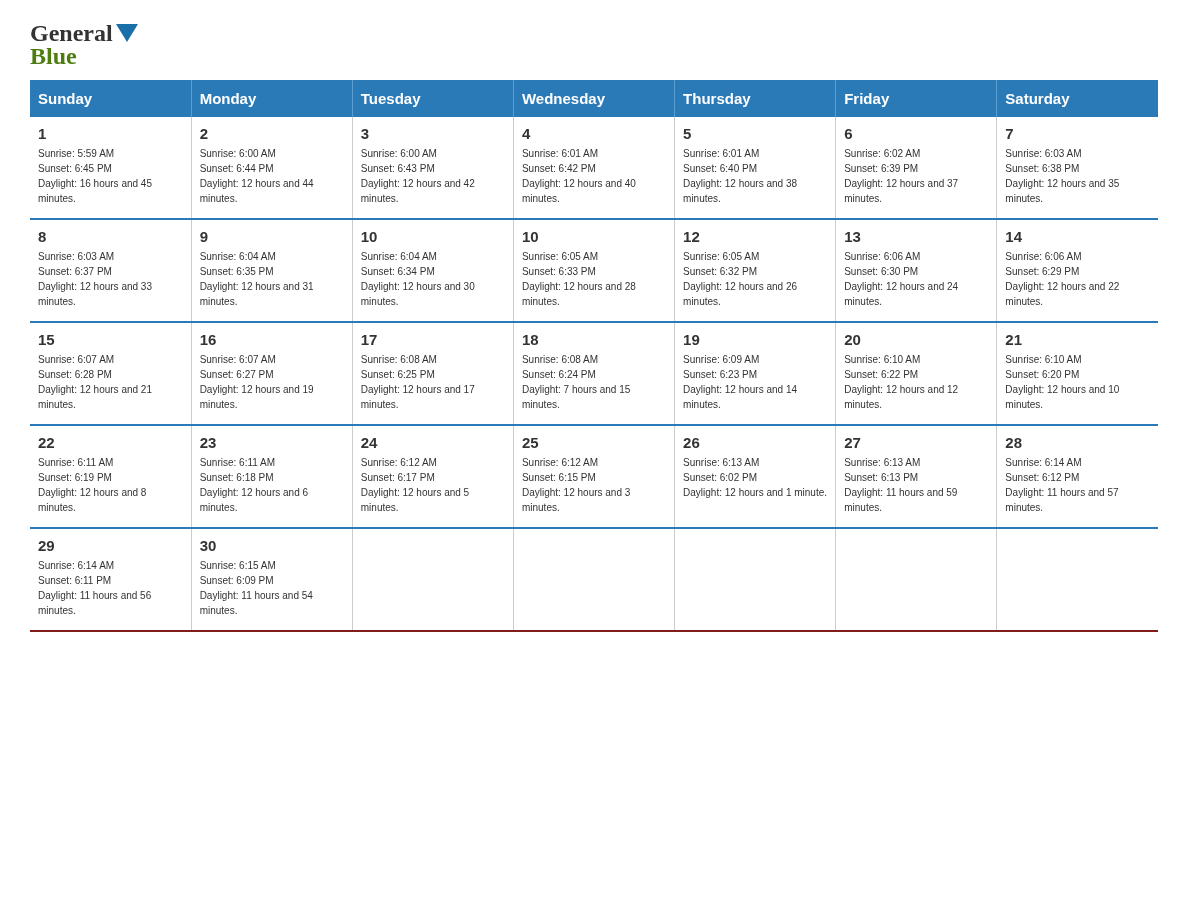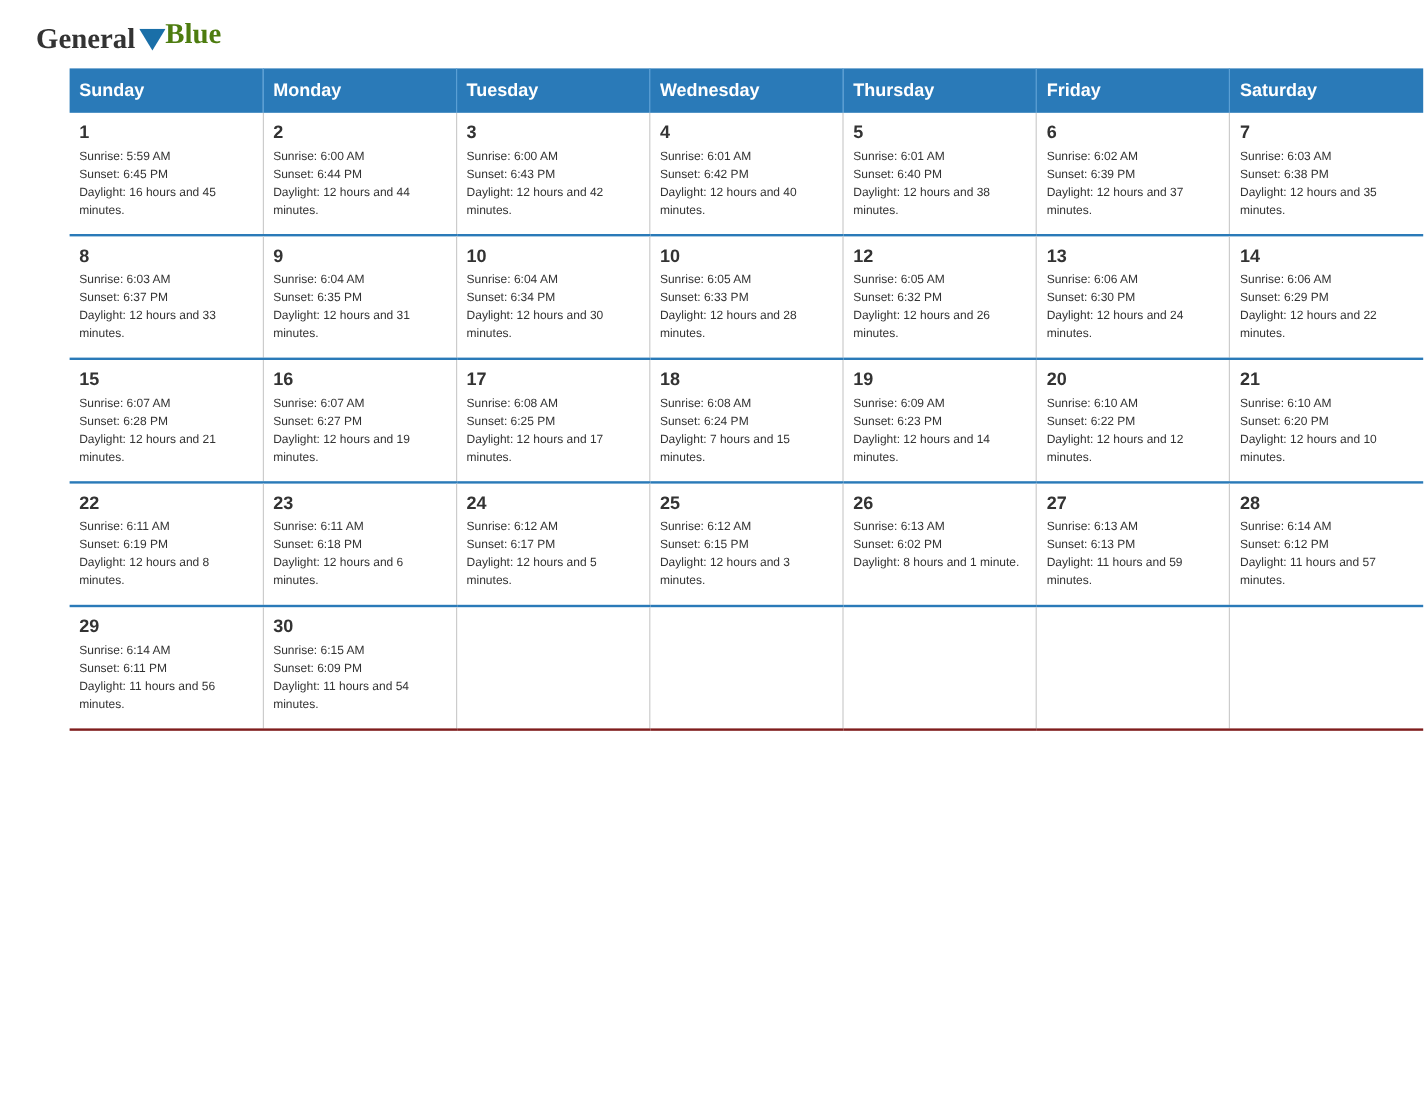--- a/index.html
+++ b/index.html
@@ -26,21 +26,20 @@
     }
     .title-block h2 {
       font-size: 22px;
       font-weight: normal;
       color: #444;
     }
     table {
       width: 100%;
       border-collapse: collapse;
       margin-top: 8px;
-      margin-left: 28px;
     }
     thead tr th {
       background: #2a7ab8;
       color: #fff;
       font-size: 15px;
       font-weight: bold;
       padding: 10px 8px;
       text-align: left;
       border-right: 1px solid #5a9fd4;
     }
@@ -68,21 +67,21 @@
     }
     tbody tr:last-child td {
       border-bottom: 2px solid #7f1d1d;
     }
     .empty-cell {
       background: #fff;
     }
     
     .logo-wrap {
       display: flex;
-      flex-direction: row;
+      flex-direction: column;
     }
     .logo-line1 {
       display: flex;
       align-items: center;
     }
     .logo-g {
       font-size: 24px;
       font-weight: bold;
       color: #333;
       font-family: Georgia, serif;
@@ -332,21 +331,21 @@
           <span>Sunrise: 6:12 AM</span><br>
           <span>Sunset: 6:15 PM</span><br>
           <span>Daylight: 12 hours and 3 minutes.</span>
         </div>
       </td>
         <td>
         <span class="day-num">26</span>
         <div class="day-info">
           <span>Sunrise: 6:13 AM</span><br>
           <span>Sunset: 6:02 PM</span><br>
-          <span>Daylight: 8 hours and 1 minute.</span>
+          <span>Daylight: 12 hours and 1 minute.</span>
         </div>
       </td>
         <td>
         <span class="day-num">27</span>
         <div class="day-info">
           <span>Sunrise: 6:13 AM</span><br>
           <span>Sunset: 6:13 PM</span><br>
           <span>Daylight: 11 hours and 59 minutes.</span>
         </div>
       </td>

